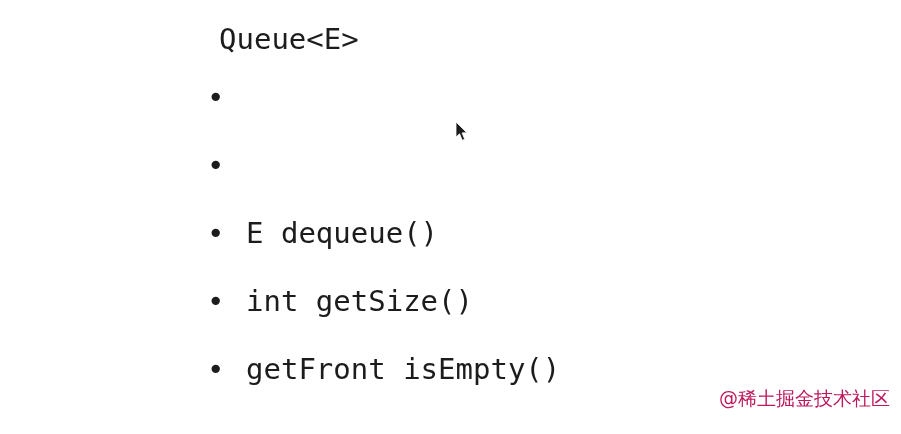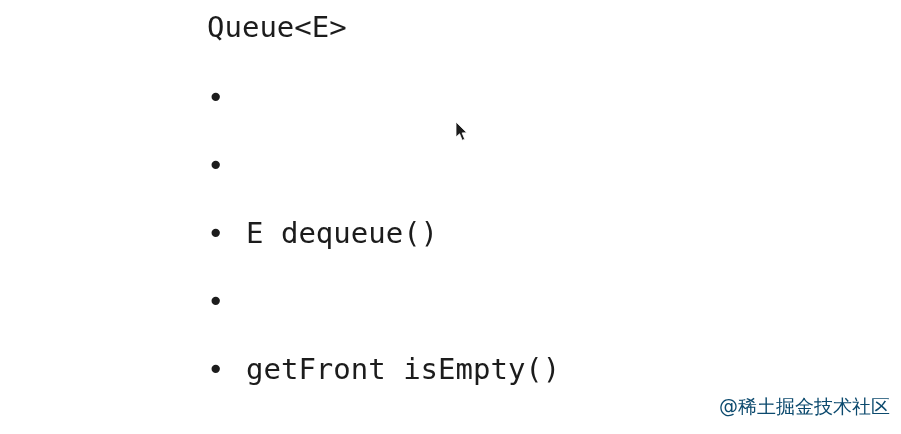--- a/index.html
+++ b/index.html
@@ -13,21 +13,21 @@
     height: 434px;
     background: #ffffff;
     overflow: hidden;
     font-family: "DejaVu Sans Mono", "Liberation Mono", monospace;
     color: #1c1c1c;
   }
   .slide-title {
     position: absolute;
     left: 207px;
     top: 10px;
-    margin: 0;
+    margin: 12px;
     font-size: 29px;
     font-weight: normal;
     line-height: 34px;
     white-space: pre;
     color: #1c1c1c;
   }
   .method-list {
     position: absolute;
     left: 0;
     top: 0;
@@ -58,25 +58,25 @@
     position: absolute;
     left: 455px;
     top: 121px;
     width: 15px;
     height: 22px;
     pointer-events: none;
   }
   .watermark {
     position: absolute;
     right: 11px;
-    bottom: 16px;
+    bottom: 24px;
     font-family: "DejaVu Sans", "Liberation Sans", sans-serif;
     font-size: 19px;
     line-height: 23px;
-    color: #0c4a6e;
+    color: #be185d;
     white-space: nowrap;
   }
 </style>
 </head>
 <body>
 
 <div class="slide">
 
   <h1 class="slide-title">Queue&lt;E&gt;</h1>
 
@@ -90,20 +90,21 @@
       <span class="bullet">•</span>
     </div>
 
     <div class="method-item item-2">
       <span class="bullet">•</span>
       <span class="text">E dequeue()</span>
     </div>
 
     <div class="method-item item-3">
       <span class="bullet">•</span>
+      <span class="text">int getSize()</span>
     </div>
 
     <div class="method-item item-4">
       <span class="bullet">•</span>
       <span class="text">getFront isEmpty()</span>
     </div>
 
   </div>
 
   <svg class="cursor" viewBox="0 0 15 22" xmlns="http://www.w3.org/2000/svg">

